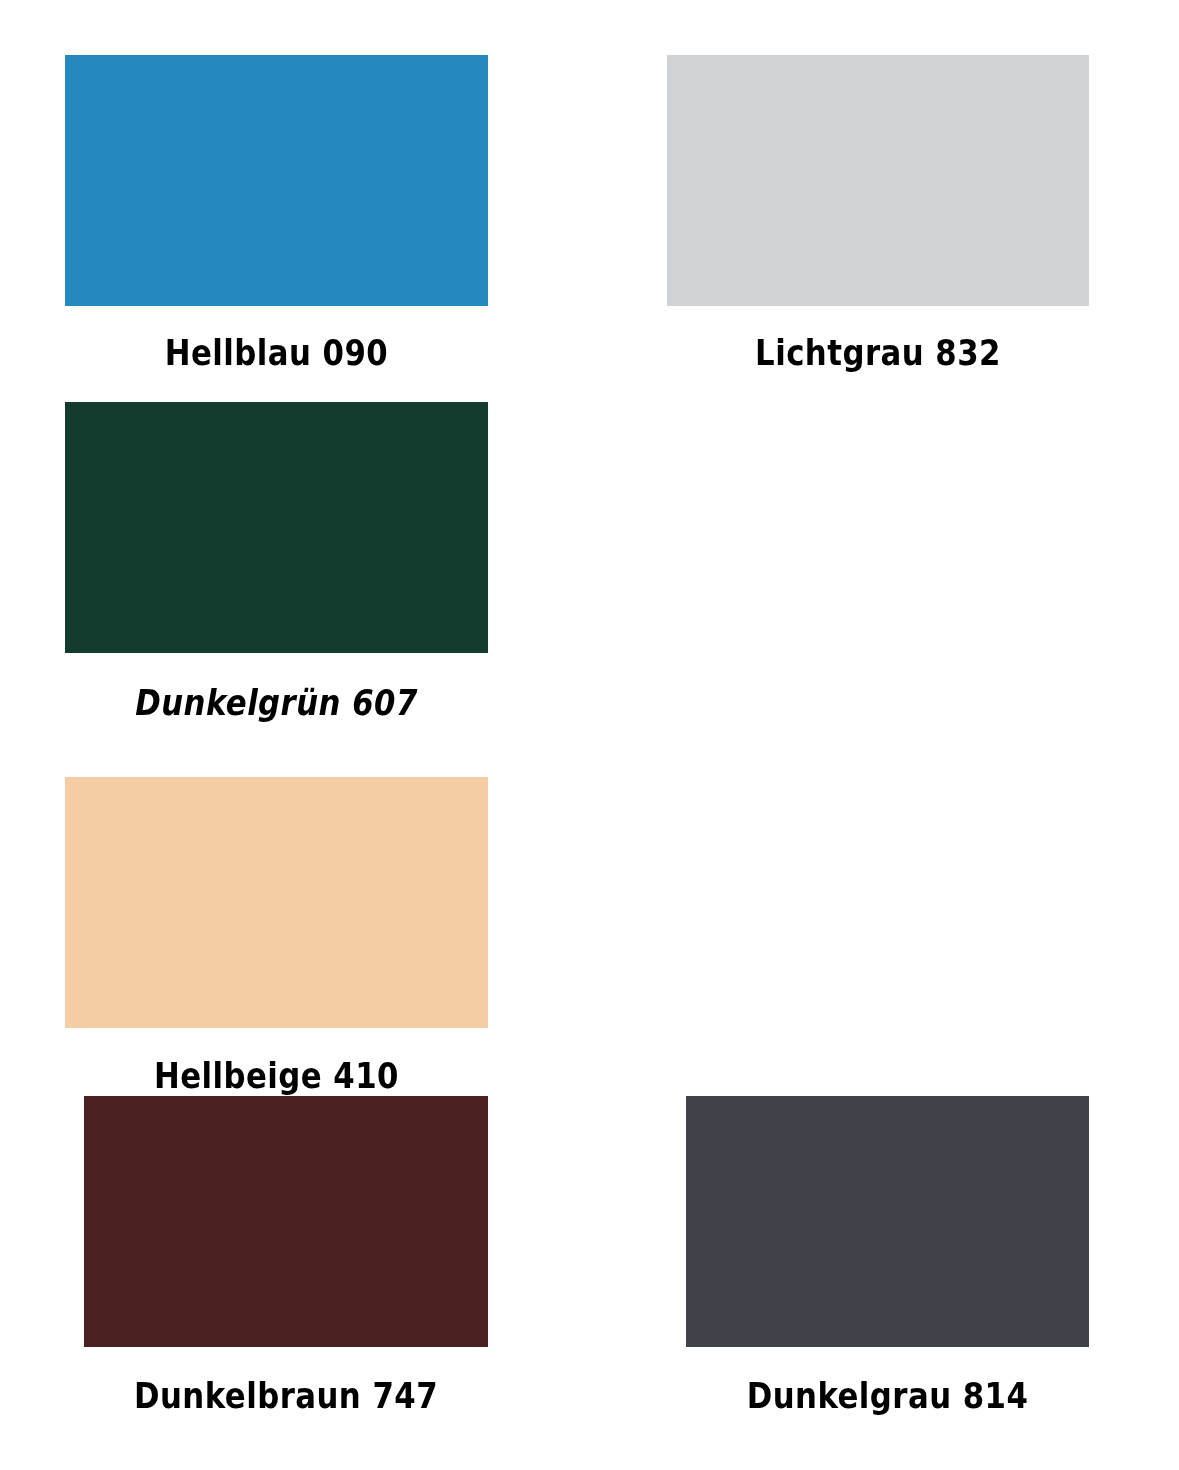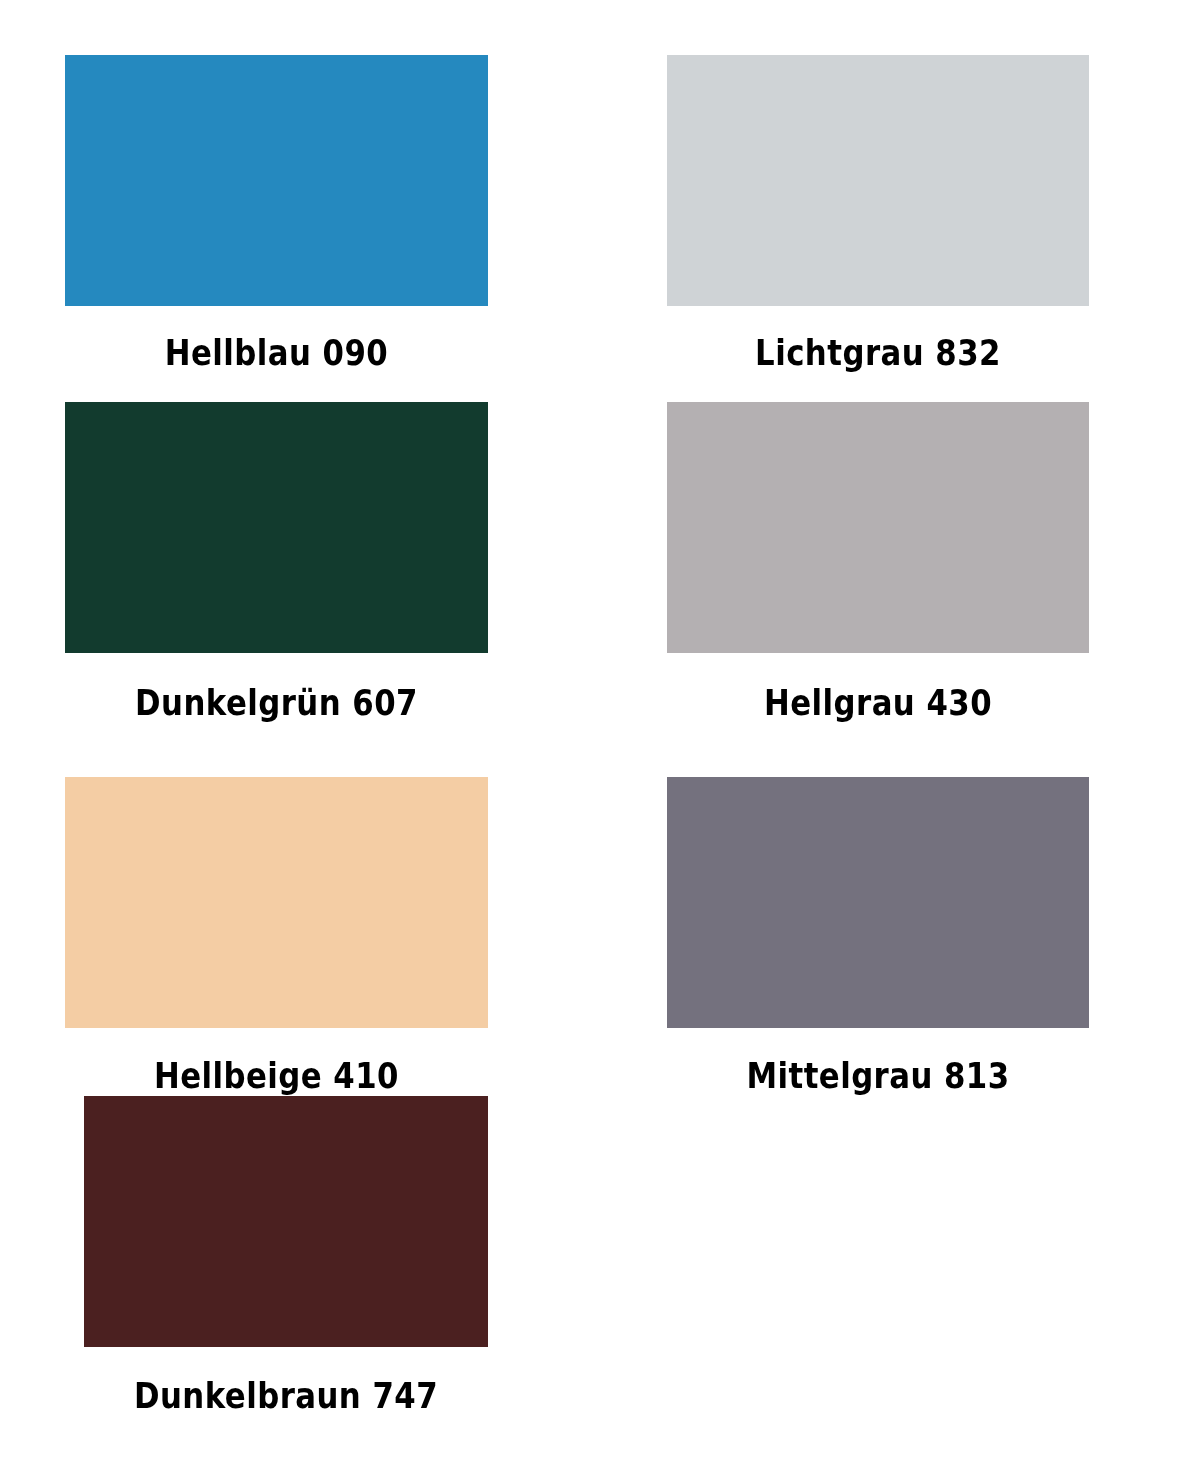--- a/index.html
+++ b/index.html
@@ -32,21 +32,21 @@
     grid-template-rows: 55px 347px 347px 347px 327px;
   }
 
   
   .cell {
     position: relative;
   }
   .cell.col-left  { grid-column: 2; }
   .cell.col-right { grid-column: 4; border-radius: 27px; }
   .cell.row-1 { grid-row: 2; }
-  .cell.row-2 { grid-row: 3; }
+  .cell.row-2 { grid-row: 3; font-style: italic; }
   .cell.row-3 { grid-row: 4; margin-top: 28px; }
   .cell.row-4 { grid-row: 5; padding-left: 19px; }
 
   .swatch {
     width: 100%;
     height: 251px;
     display: block;
   }
 
   .caption {
@@ -82,35 +82,31 @@
     <div class="cell col-right row-1">
       <div class="swatch" style="background: rgb(207, 211, 214);"></div>
       <div class="caption">Lichtgrau 832</div>
     </div>
 
     <div class="cell col-left row-2">
       <div class="swatch" style="background: rgb(18, 59, 46);"></div>
       <div class="caption">Dunkelgrün 607</div>
     </div>
 
-    <div class="cell col-right row-2">
-      <div class="swatch" style="background: rgb(180, 176, 178);"></div>
-      <div class="caption">Hellgrau 430</div>
-    </div>
 
     <div class="cell col-left row-3">
       <div class="swatch" style="background: rgb(244, 205, 164);"></div>
       <div class="caption">Hellbeige 410</div>
     </div>
 
-    <div class="cell col-right row-3">
-      <div class="swatch" style="background: rgb(116, 113, 126);"></div>
-      <div class="caption">Mittelgrau 813</div>
-    </div>
 
     <div class="cell col-left row-4">
       <div class="swatch" style="background: rgb(75, 32, 32);"></div>
       <div class="caption">Dunkelbraun 747</div>
     </div>
 
+    <div class="cell col-right row-4">
+      <div class="swatch" style="background: rgb(63, 66, 73);"></div>
+      <div class="caption">Dunkelgrau 814</div>
+    </div>
 
   </div>
 </div>
 
 </body></html>

